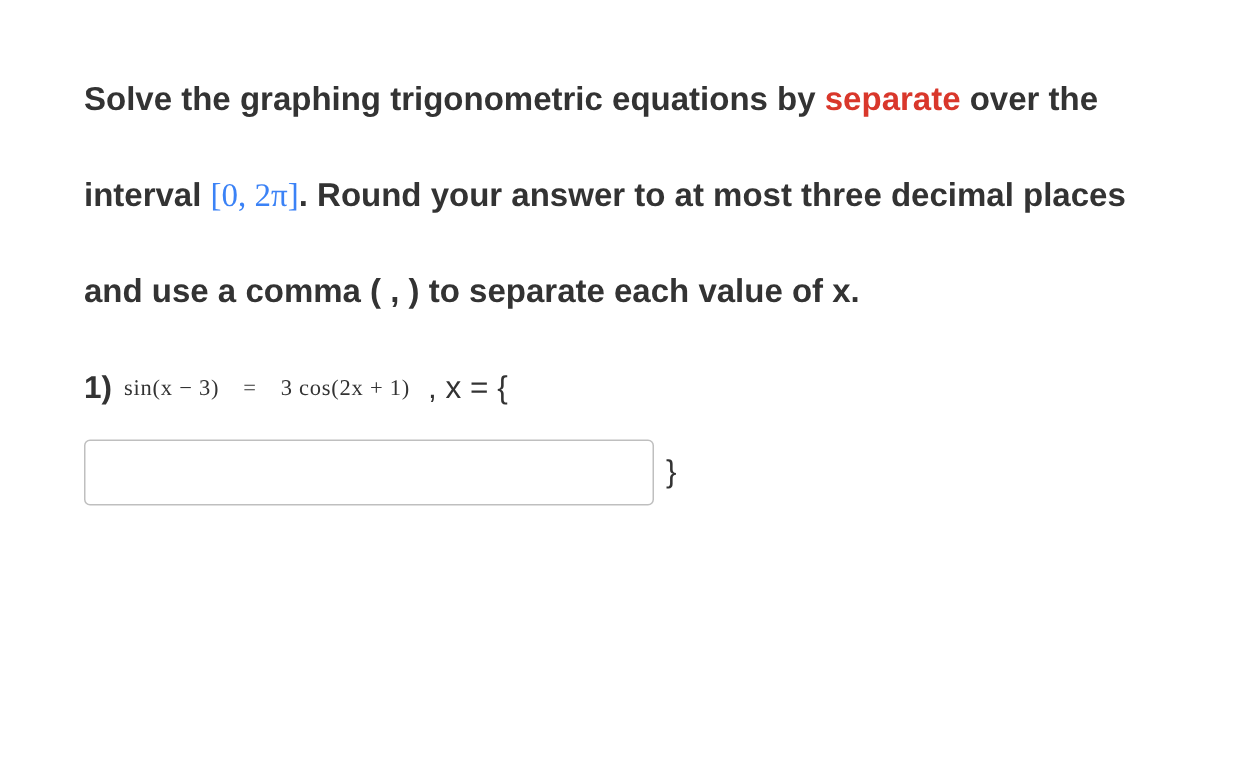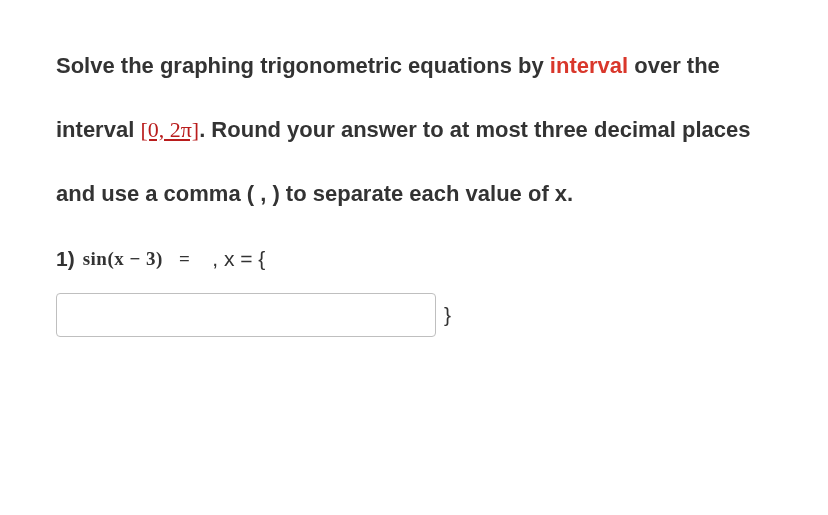--- a/index.html
+++ b/index.html
@@ -18,43 +18,41 @@
       font-size: 22px;
       font-weight: bold;
       color: #333333;
       line-height: 2.9;
       margin-bottom: 20px;
     }
     .highlight {
       color: #d9372b;
     }
     .interval {
-      color: #b91c1c;
+      color: #3b82f6;
       font-weight: normal;
       font-family: 'Times New Roman', serif;
-      text-decoration: underline;
     }
     .question-row {
       display: flex;
       align-items: center;
       font-size: 21px;
       color: #333333;
       margin-top: 22px;
       gap: 6px;
     }
     .q-number {
       font-weight: bold;
       font-family: Arial, Helvetica, sans-serif;
       margin-right: 2px;
     }
     .math {
       font-family: 'Times New Roman', serif;
-      font-size: 19px;
+      font-size: 15px;
       letter-spacing: 0.5px;
-      font-weight: bold;
     }
     .mathop {
       display: inline-block;
       margin: 0 10px;
     }
     .answer-row {
       display: flex;
       align-items: center;
       margin-top: 22px;
       gap: 8px;
@@ -72,26 +70,27 @@
     .brace {
       font-size: 21px;
       font-family: Arial, Helvetica, sans-serif;
       color: #333333;
     }
   </style>
 </head>
 <body>
 
 <div class="instructions">
-  <span>Solve the graphing trigonometric equations by </span><span class="highlight">interval</span><span> over the interval </span><span class="interval">[0, 2π]</span><span>. Round your answer to at most three decimal places and use a comma ( , ) to separate each value of x.</span>
+  <span>Solve the graphing trigonometric equations by </span><span class="highlight">separate</span><span> over the interval </span><span class="interval">[0, 2π]</span><span>. Round your answer to at most three decimal places and use a comma ( , ) to separate each value of x.</span>
 </div>
 
 <div class="question-row">
   <span class="q-number">1)</span>
   <span class="math">sin(x − 3)</span>
   <span class="math mathop">=</span>
+  <span class="math">3 cos(2x + 1)</span>
   <span style="margin-left:6px;">, x = {</span>
 </div>
 
 <div class="answer-row">
   <input type="text" class="answer-input" value="" style="">
   <span class="brace">}</span>
 </div>
 
 </body></html>

